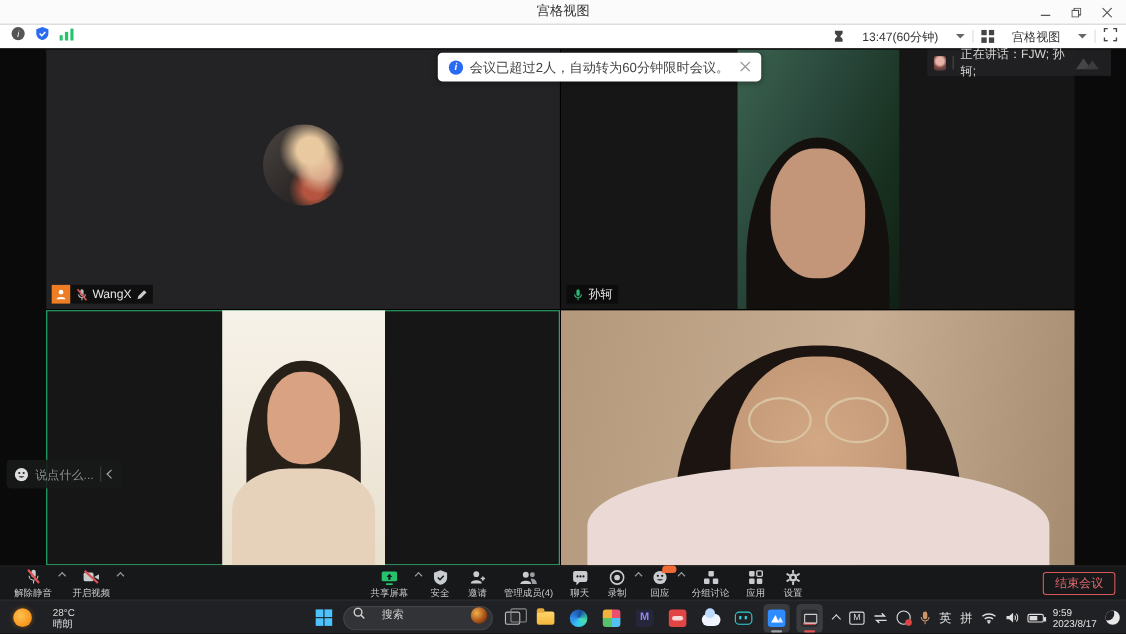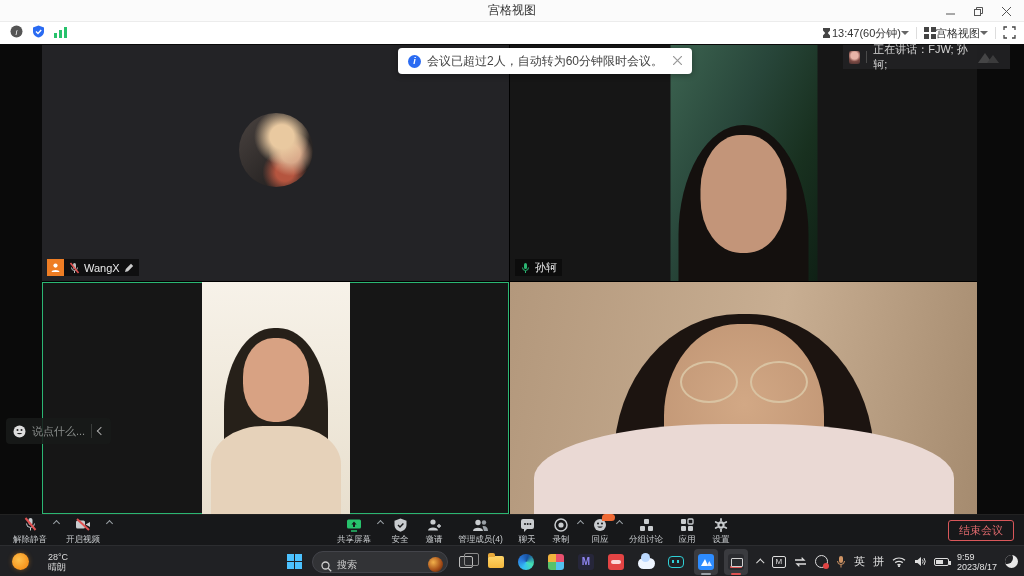--- a/index.html
+++ b/index.html
@@ -15,21 +15,21 @@
   .winbtn { width:28px; height:22px; display:flex; align-items:center; justify-content:center; color:#555; }
   .winbtn svg { display:block; }
 
   
   .topbar { position:absolute; left:0; top:22px; width:1024px; height:22px; background:#ffffff;
     display:flex; align-items:center; }
   .topbar-left { display:flex; align-items:center; gap:9px; padding-left:10px; }
   .topbar-right { margin-left:auto; display:flex; align-items:center; gap:7px; padding-right:8px;
     font-size:11px; color:#333; }
   .tb-sep { width:1px; height:12px; background:#ddd; }
-  .tb-item { display:flex; align-items:center; gap:0; }
+  .tb-item { display:flex; align-items:center; gap:16px; }
   .dropdown-caret { width:0; height:0; border-left:4px solid transparent; border-right:4px solid transparent;
     border-top:4px solid #666; }
 
   
   .stage { position:absolute; left:0; top:44px; width:1024px; height:470px; background:#0a0a0a; }
   .grid { position:absolute; left:42px; top:1px; width:935px; height:469px;
     display:grid; grid-template-columns:1fr 1fr; grid-template-rows:236px 232px; gap:1px; background:#000; }
   .tile { position:relative; overflow:hidden; background:#161616; }
   .tile-av { background:#232326; }
   .tile-active { box-shadow: inset 0 0 0 1px #2bb673; }
@@ -125,21 +125,21 @@
   .tb-center { position:absolute; left:282px; top:0; height:31px; display:flex; align-items:center; gap:6px; }
   .tk-ic { width:24px; height:26px; border-radius:4px; display:flex; align-items:center;
     justify-content:center; position:relative; }
   .tk-ic.active { background:#3a3b3f; }
   .tk-ic.active::after { content:""; position:absolute; bottom:0px; left:7px; width:10px; height:2px;
     border-radius:2px; background:#9aa0a6; }
   .tk-ic.active.rec::after { background:#e05252; }
   .winlogo { display:grid; grid-template-columns:7px 7px; grid-template-rows:7px 7px; gap:1px; }
   .winlogo i { background:#4cc2ff; }
   .searchbox { height:22px; width:136px; background:#323336; border:1px solid #43444a; border-radius:11px;
-    display:flex; align-items:flex-end; gap:5px; padding:0 4px 0 8px; font-size:10px; color:#cfcfcf; }
+    display:flex; align-items:flex-start; gap:15px; padding:0 4px 0 8px; font-size:10px; color:#cfcfcf; }
   .search-art { margin-left:auto; width:15px; height:15px; border-radius:50%;
     background:radial-gradient(circle at 35% 35%,#f2b04a,#a34b17 60%,#3c1d08); }
   .taskview { width:14px; height:12px; border:1px solid #bbb; border-radius:2px; position:relative; background:#2a2b2e; }
   .taskview::after { content:""; position:absolute; left:4px; top:-4px; width:13px; height:11px;
     border:1px solid #8a8a8a; border-radius:2px; }
   .folder { width:16px; height:12px; background:linear-gradient(#ffd569,#f5b83d); border-radius:2px; position:relative; }
   .folder::before { content:""; position:absolute; top:-3px; left:0; width:7px; height:4px;
     background:#e8a93a; border-radius:2px 2px 0 0; }
   .edge { width:16px; height:16px; border-radius:50%;
     background:conic-gradient(from 200deg,#35c2f2,#2b7de0,#174f9e,#45e0b0,#35c2f2); }

